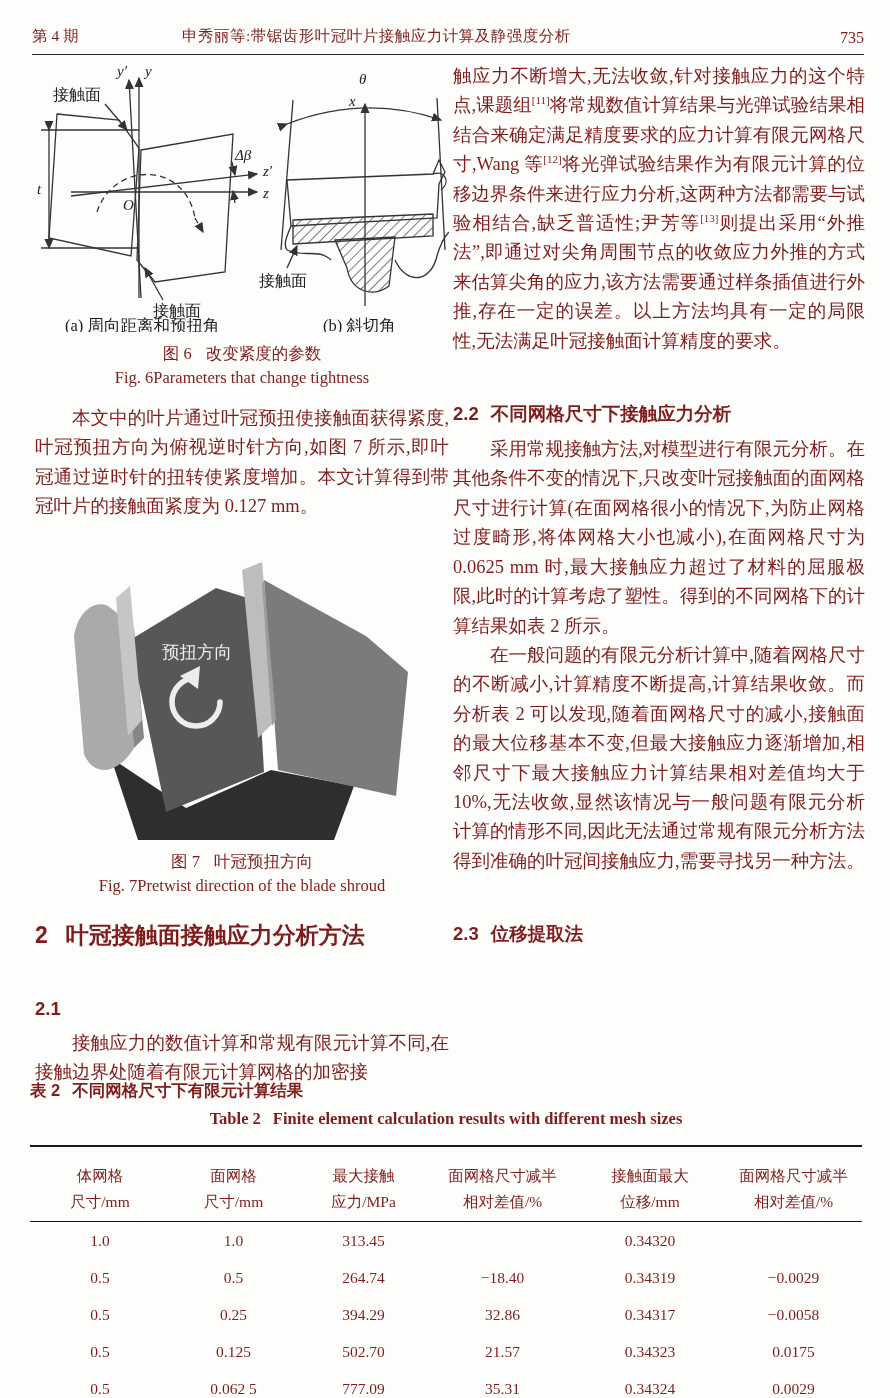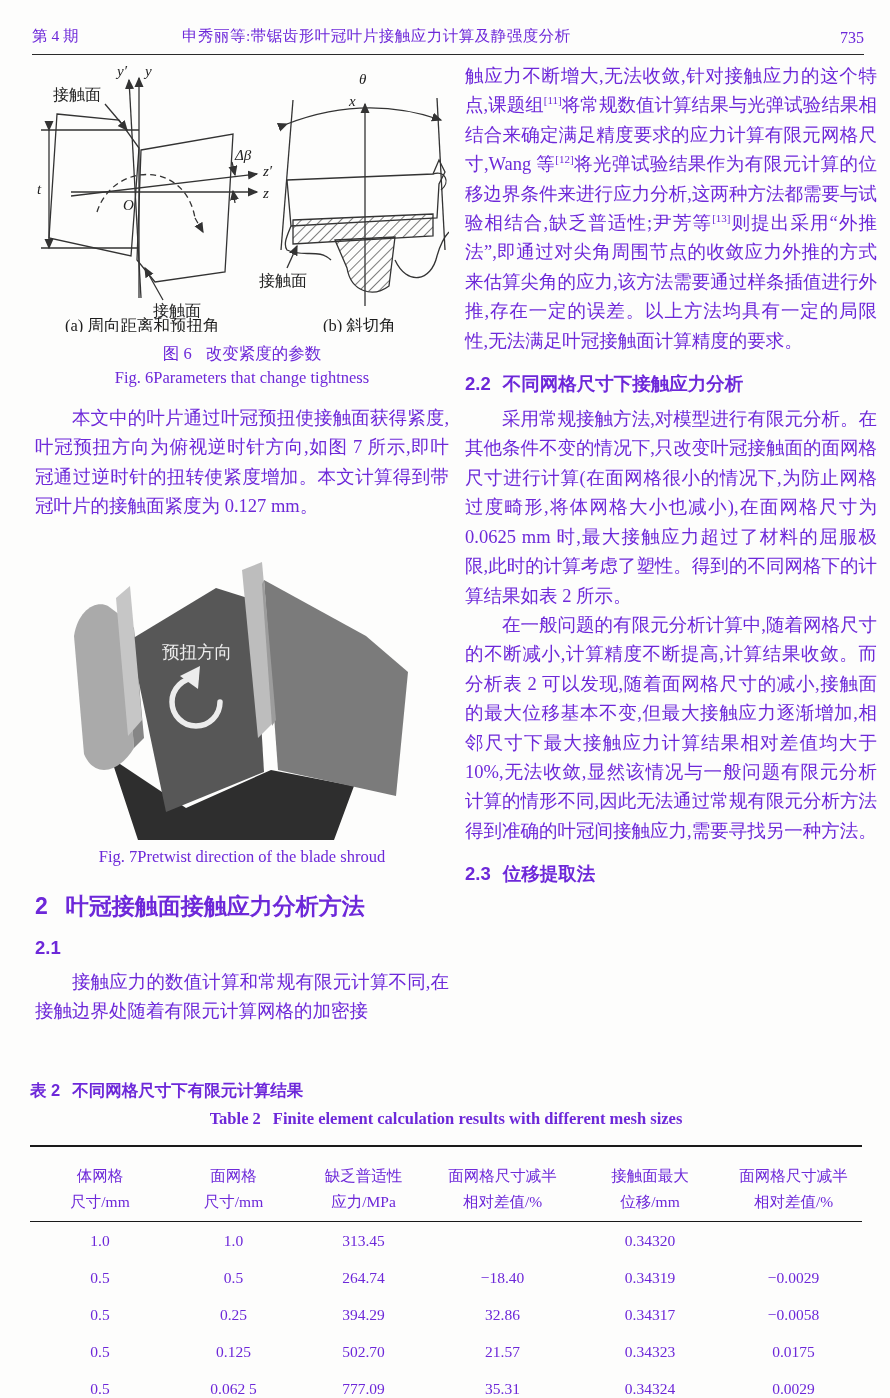--- a/index.html
+++ b/index.html
@@ -2,38 +2,38 @@
 <html><head>
 <meta charset="utf-8">
 <style>
   * { box-sizing: border-box; margin: 0; padding: 0; }
   html,body { background:#ffffff; }
   .page {
     position: relative;
     width: 890px; height: 1398px;
     background: #fdfdfc;
     font-family: "Liberation Serif","DejaVu Serif",serif;
-    color: #6d28d9;
+    color: #7f1d1d;
     overflow: hidden;
   }
   
   .header {
     position: absolute; top: 26px; left: 32px; right: 26px;
     display: flex; align-items: flex-end;
     font-size: 15.5px;
     border-bottom: 1.6px solid #2a2a2a;
     padding-bottom: 7px;
   }
   .header .issue { width: 150px; }
   .header .jtitle { flex: 1; text-align: left; letter-spacing: .5px; }
   .header .pageno { width: 150px; text-align: right; font-size: 16px; }
 
   
   .col-left  { position: absolute; top: 60px; left: 35px;  width: 414px; }
-  .col-right { position: absolute; top: 62px; left: 465px; width: 412px; }
+  .col-right { position: absolute; top: 62px; left: 453px; width: 412px; }
 
   .para {
     font-size: 18.5px; line-height: 29.4px;
     text-align: justify; text-justify: inter-character;
     text-indent: 2em;
   }
   .para.cont { text-indent: 0; }
   sup.ref { font-size: 11px; line-height: 0; }
 
   
@@ -53,21 +53,21 @@
     font-weight: bold; font-size: 23px;
     margin-top: 24px; display: flex; align-items: baseline;
   }
   .h-sec1 .num { margin-right: 18px; }
   .h-sec2 {
     font-family: "Liberation Sans","DejaVu Sans",sans-serif;
     font-weight: bold; font-size: 18.5px;
     margin-top: 15px; margin-bottom: 9px;
     display: flex; align-items: baseline;
   }
-  .h-sec2 .num { margin-right: 12px; }
+  .h-sec2 .num { margin-right: 12px; margin-top: 32px; }
   .col-left .h-sec1 { margin-bottom: 4px; }
   .mt16 { margin-top: 16px; }
   .mt18 { margin-top: 18px; }
 
   
   .table-sec { position: absolute; top: 1080px; left: 30px; width: 832px; }
   .tbl-title-cn {
     font-family: "Liberation Sans","DejaVu Sans",sans-serif;
     font-weight: bold; font-size: 16.5px; text-align: left;
   }
@@ -199,20 +199,23 @@
           <polygon points="176,30 196,22 210,180 192,198" fill="#bdbdbd"></polygon>
           <polygon points="198,40 300,96 342,132 330,256 212,230" fill="#7b7b7b"></polygon>
           <polygon points="198,40 210,180 206,186 196,44" fill="#9c9c9c"></polygon>
         </g>
         <g>
           <text x="96" y="118" font-size="17.5" fill="#ededed">预扭方向</text>
           <path d="M 130,138 A 24 24 0 1 0 154,162" stroke="#ededed" stroke-width="5.5" fill="none" stroke-linecap="round"></path>
           <polygon points="114,136 134,126 132,149" fill="#ededed"></polygon>
         </g>
       </svg>
+      <div class="figcap">
+        <span class="cap-label">图 7</span><span>叶冠预扭方向</span>
+      </div>
       <div class="figcap-en">
         <span class="cap-label">Fig. 7</span><span>Pretwist direction of the blade shroud</span>
       </div>
     </div>
 
     <h2 class="h-sec1">
       <span class="num">2</span>
       <span>叶冠接触面接触应力分析方法</span>
     </h2>
     <h3 class="h-sec2">
@@ -257,21 +260,21 @@
         <tr>
           <th>
               <div>体网格</div>
               <div>尺寸/mm</div>
             </th>
           <th>
               <div>面网格</div>
               <div>尺寸/mm</div>
             </th>
           <th>
-              <div>缺乏普适性</div>
+              <div>最大接触</div>
               <div>应力/MPa</div>
             </th>
           <th>
               <div>面网格尺寸减半</div>
               <div>相对差值/%</div>
             </th>
           <th>
               <div>接触面最大</div>
               <div>位移/mm</div>
             </th>

